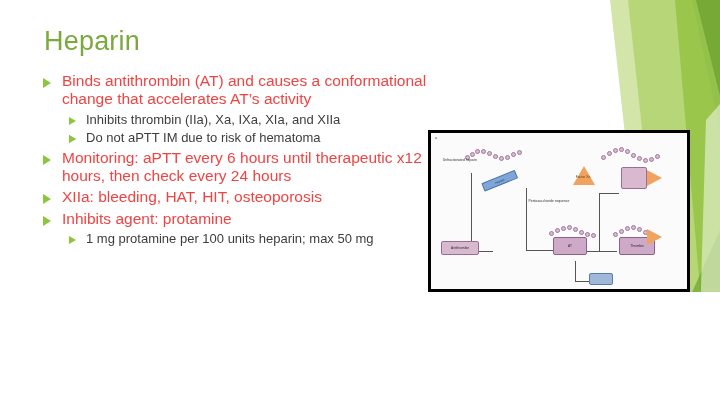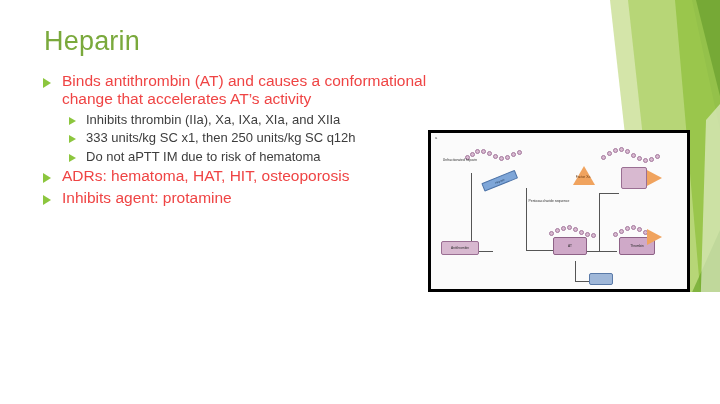--- a/index.html
+++ b/index.html
@@ -208,39 +208,46 @@
     </div>
 
     <div class="bullet lvl2">
       <span class="marker"></span>
       <span>Inhibits thrombin (IIa), Xa, IXa, XIa, and XIIa</span>
     </div>
 
 
     <div class="bullet lvl2">
       <span class="marker"></span>
-      <span>333 units/kg SC x1, then 250 units/kg SC q12h</span>
     </div>
 
     <div class="bullet lvl2">
       <span class="marker"></span>
       <span>Do not aPTT IM due to risk of hematoma</span>
     </div>
 
-
     <div class="bullet lvl1">
       <span class="marker"></span>
-      <span>ADRs: hematoma, HAT, HIT, osteoporosis</span>
+      <span>Monitoring: aPTT every 6 hours until therapeutic x12 hours, then check every 24 hours</span>
     </div>
 
     <div class="bullet lvl1">
       <span class="marker"></span>
+      <span>XIIa: bleeding, HAT, HIT, osteoporosis</span>
+    </div>
+
+    <div class="bullet lvl1">
+      <span class="marker"></span>
       <span>Inhibits agent: protamine</span>
     </div>
 
+    <div class="bullet lvl2">
+      <span class="marker"></span>
+      <span>1 mg protamine per 100 units heparin; max 50 mg</span>
+    </div>
 
   </div>
 
   <div class="figure">
     <div class="fig-inner">
 
       <div class="fig-corner">a</div>
 
       <div class="conn" style="left:40px; top:40px; width:0.7px; height:78px;"></div>
       <div class="conn" style="left:40px; top:118px; width:22px; height:0.7px;"></div>

